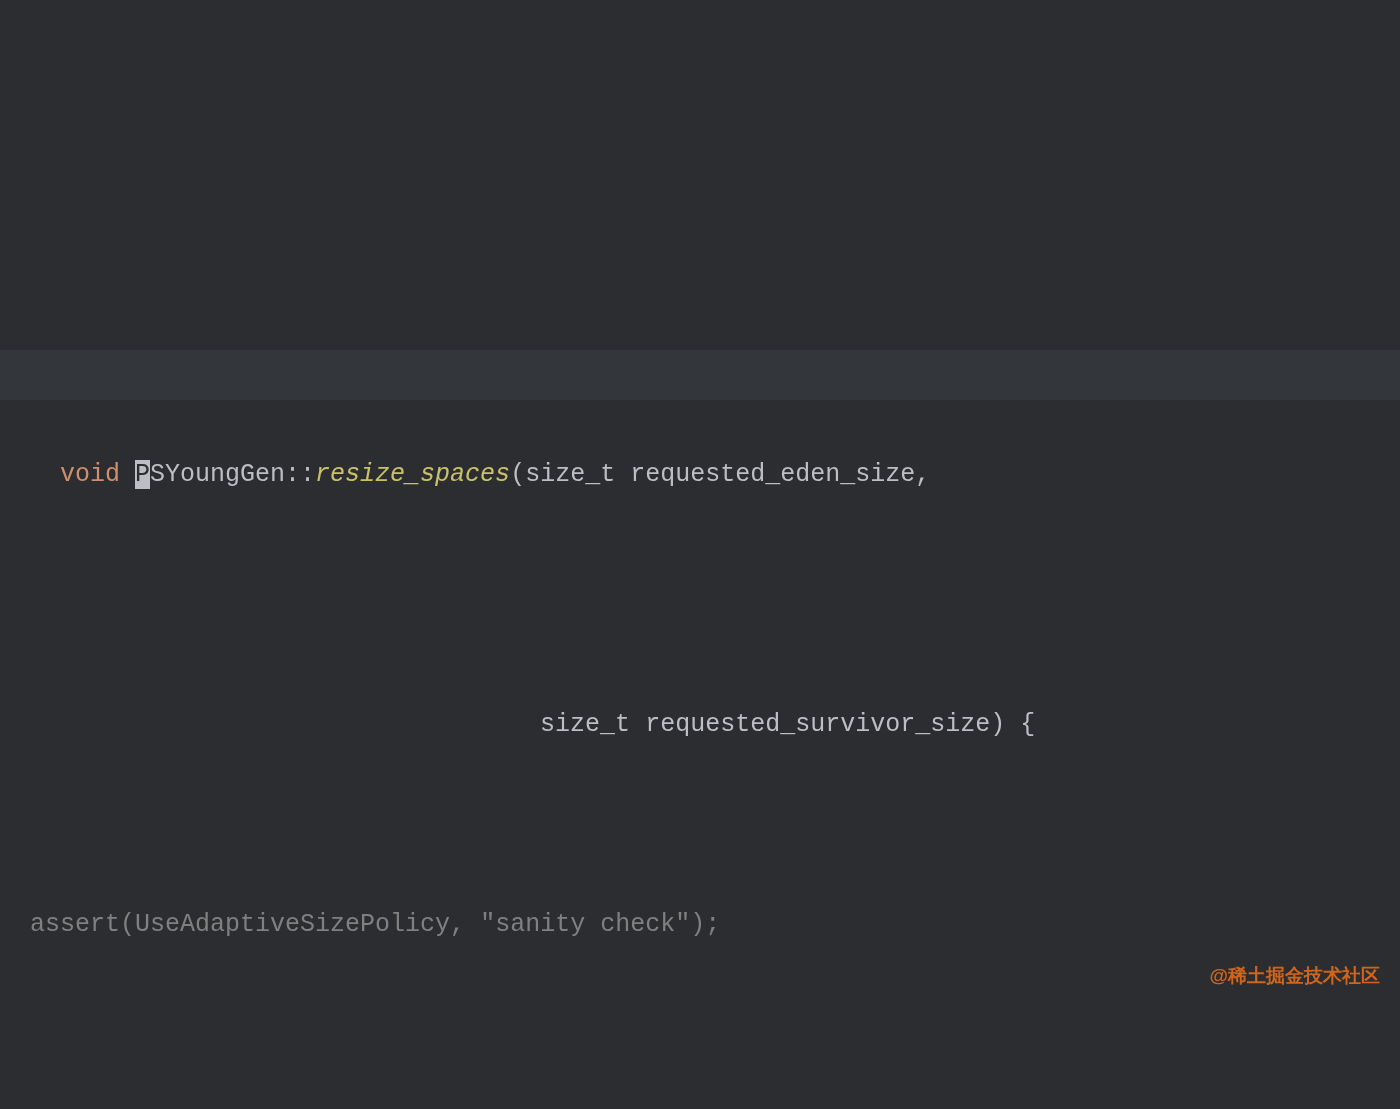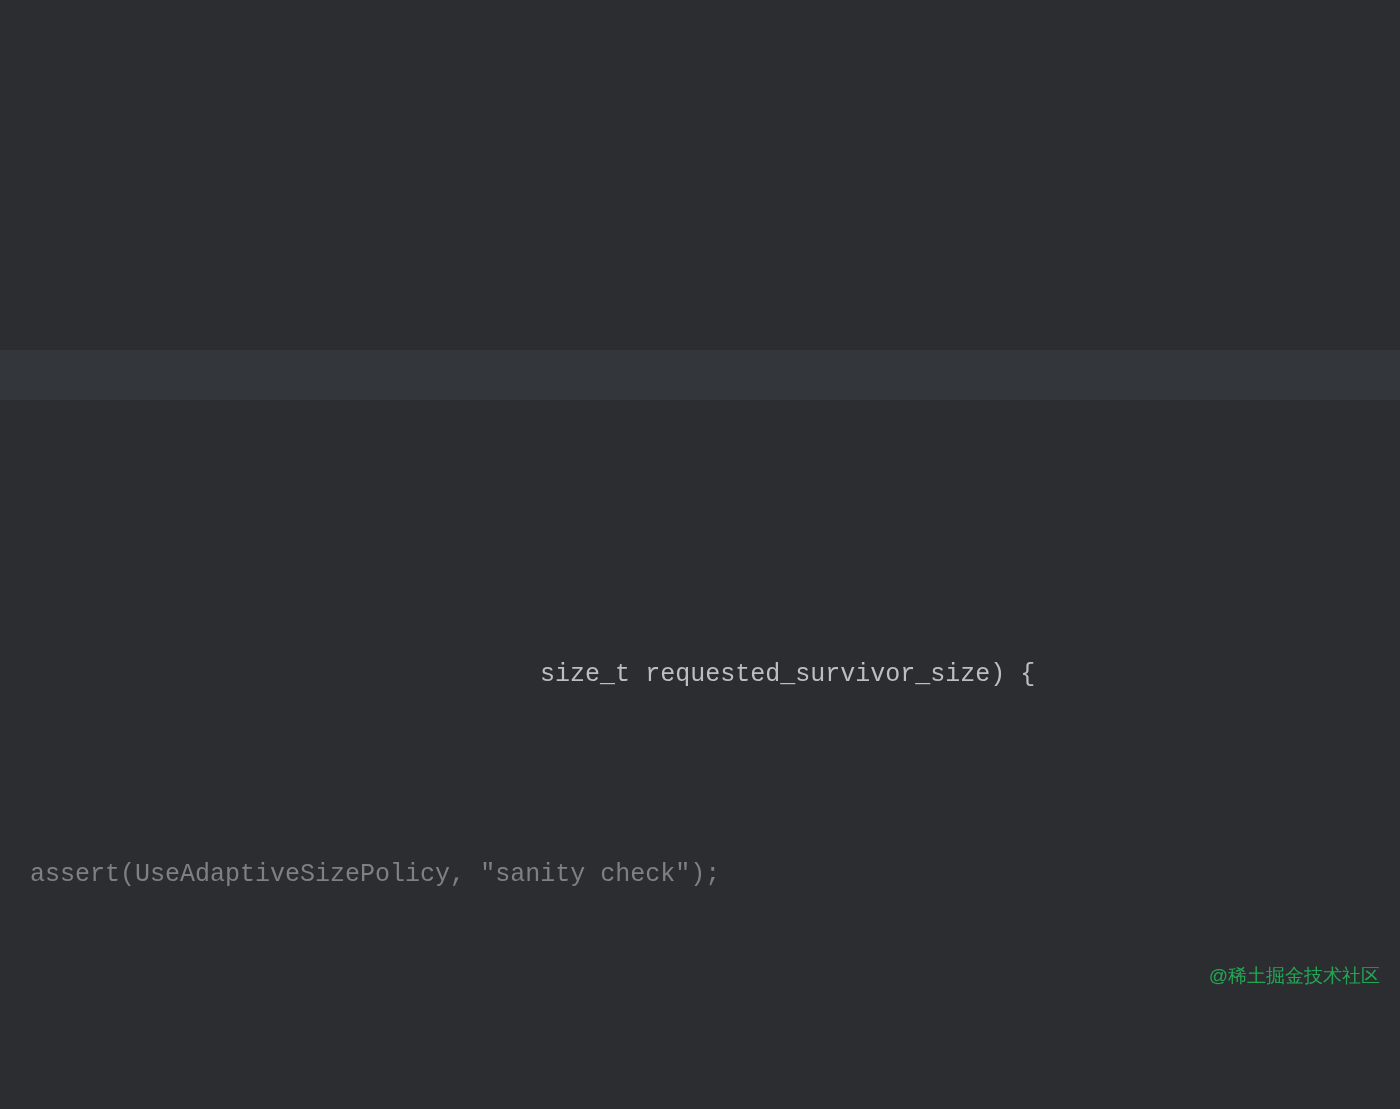--- a/index.html
+++ b/index.html
@@ -33,37 +33,39 @@
   .call    { color: #808080; text-align: center; }
 
   .hlrow { background: #33363a; position: absolute; left:0; right:0; height: 50px; top:0; z-index:0; }
   .line > .content { position: relative; z-index:1; }
   .cursor { background: #bcbec4; color: #2b2d30; }
 
   .watermark {
     position: absolute;
     right: 20px;
     bottom: 124px;
-    color: #22c55e;
+    color: #f97316;
     font-size: 19px;
     font-family: -apple-system, "PingFang SC", "Segoe UI", sans-serif;
     opacity: 0.8;
     line-height: 1;
     text-align: right;
+    font-weight: bold;
   }
 </style>
 </head>
 <body>
 
 
 
 <div class="code">
 
   <span class="line">
     <span class="hlrow"></span>
+    <span class="content"><span class="kw">void </span><span class="cursor">P</span><span class="cls">SYoungGen</span><span class="punct">::</span><span class="fnItal">resize_spaces</span><span class="punct">(</span><span class="type">size_t </span><span class="param">requested_eden_size</span><span class="punct">,</span></span>
   </span>
 
   <span class="line"><span class="content"><span>                                    </span><span class="type">size_t </span><span class="param">requested_survivor_size</span><span class="punct">) {</span></span></span>
 
   <span class="line"><span class="content"><span>  </span><span class="call">assert</span><span class="dimp">(</span><span class="dimp">UseAdaptiveSizePolicy</span><span class="dimp">, </span><span class="dimp">"sanity check"</span><span class="dimp">);</span></span></span>
 
   <span class="line"></span>
 
   
 

